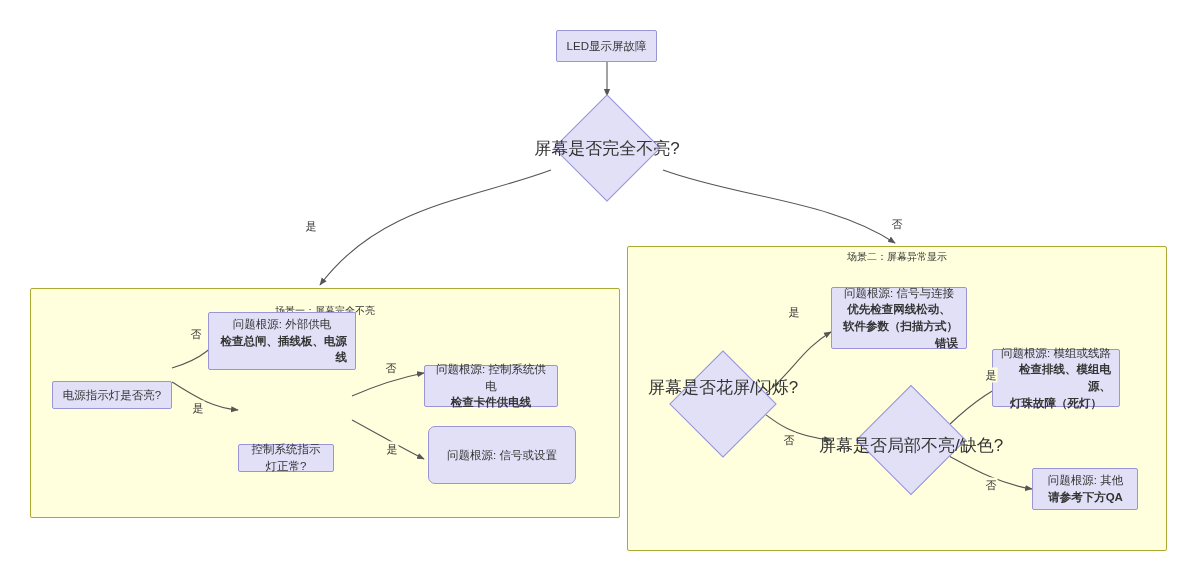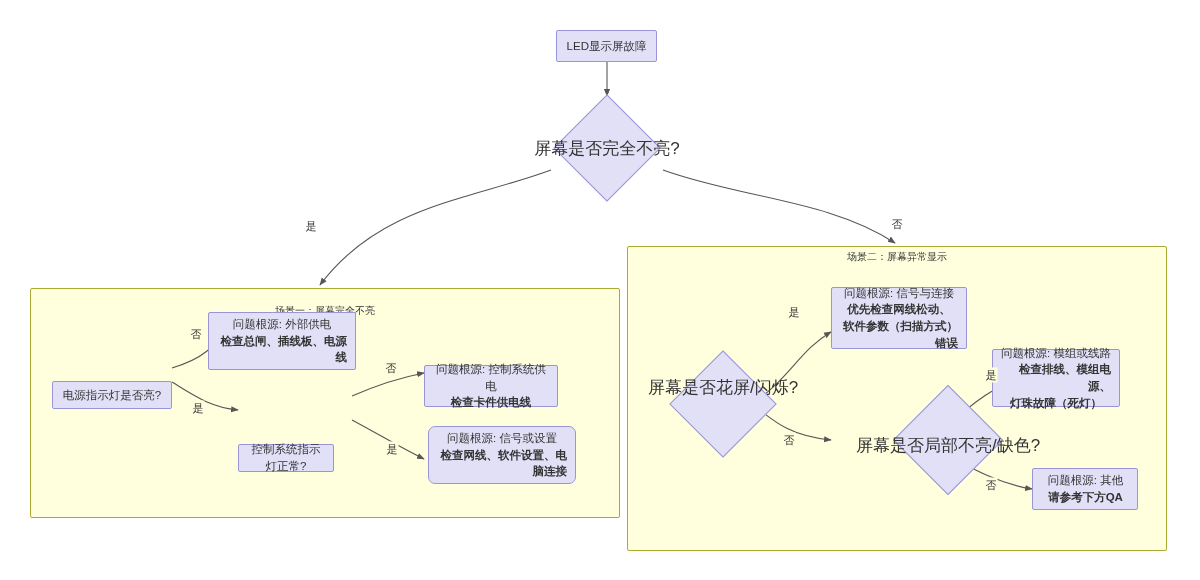--- a/index.html
+++ b/index.html
@@ -134,40 +134,39 @@
     <span>控制系统指示灯正常?</span>
   </div>
 
   <div class="node" style="left:424px; top:365px; width:134px; height:42px;">
     <span class="ttl">问题根源: 控制系统供电</span>
     <span class="sub">检查卡件供电线</span>
   </div>
 
   <div class="node" style="left:428px; top:426px; width:148px; height:58px;border-radius:7px;">
     <span class="ttl">问题根源: 信号或设置</span>
-    <span class="sub">检查网线、软件设置、电脑连接</span>
   </div>
 
   <div class="edge-label on-cluster" style="left:196px; top:334px;">否</div>
   <div class="edge-label on-cluster" style="left:198px; top:408px;">是</div>
   <div class="edge-label on-cluster" style="left:391px; top:368px;">否</div>
   <div class="edge-label on-cluster" style="left:392px; top:449px;">是</div>
 
   <div class="diamond" style="left:652px; top:330px; width:142px; height:148px;">
     <div class="shape" style="width:74px; height:74px;"></div>
     <span class="dlabel" style="position:absolute; left:50%; top:46px; transform:translateX(-50%);">屏幕是否花屏/闪烁?</span>
   </div>
 
   <div class="node" style="left:831px; top:287px; width:136px; height:62px;">
     <span class="ttl">问题根源: 信号与连接</span>
     <span class="sub">优先检查网线松动、</span>
     <span class="sub">软件参数（扫描方式）错误</span>
   </div>
 
-  <div class="diamond" style="left:868px; top:366px; width:160px; height:148px;">
+  <div class="diamond" style="left:831px; top:366px; width:160px; height:148px;">
     <div class="shape" style="width:76px; height:76px;"></div>
     <span class="dlabel" style="position:absolute; left:50%; top:68px; transform:translateX(-50%);">屏幕是否局部不亮/缺色?</span>
   </div>
 
   <div class="node" style="left:992px; top:349px; width:128px; height:58px;">
     <span class="ttl">问题根源: 模组或线路</span>
     <span class="sub">检查排线、模组电源、</span>
     <span class="sub">灯珠故障（死灯）</span>
   </div>
 

